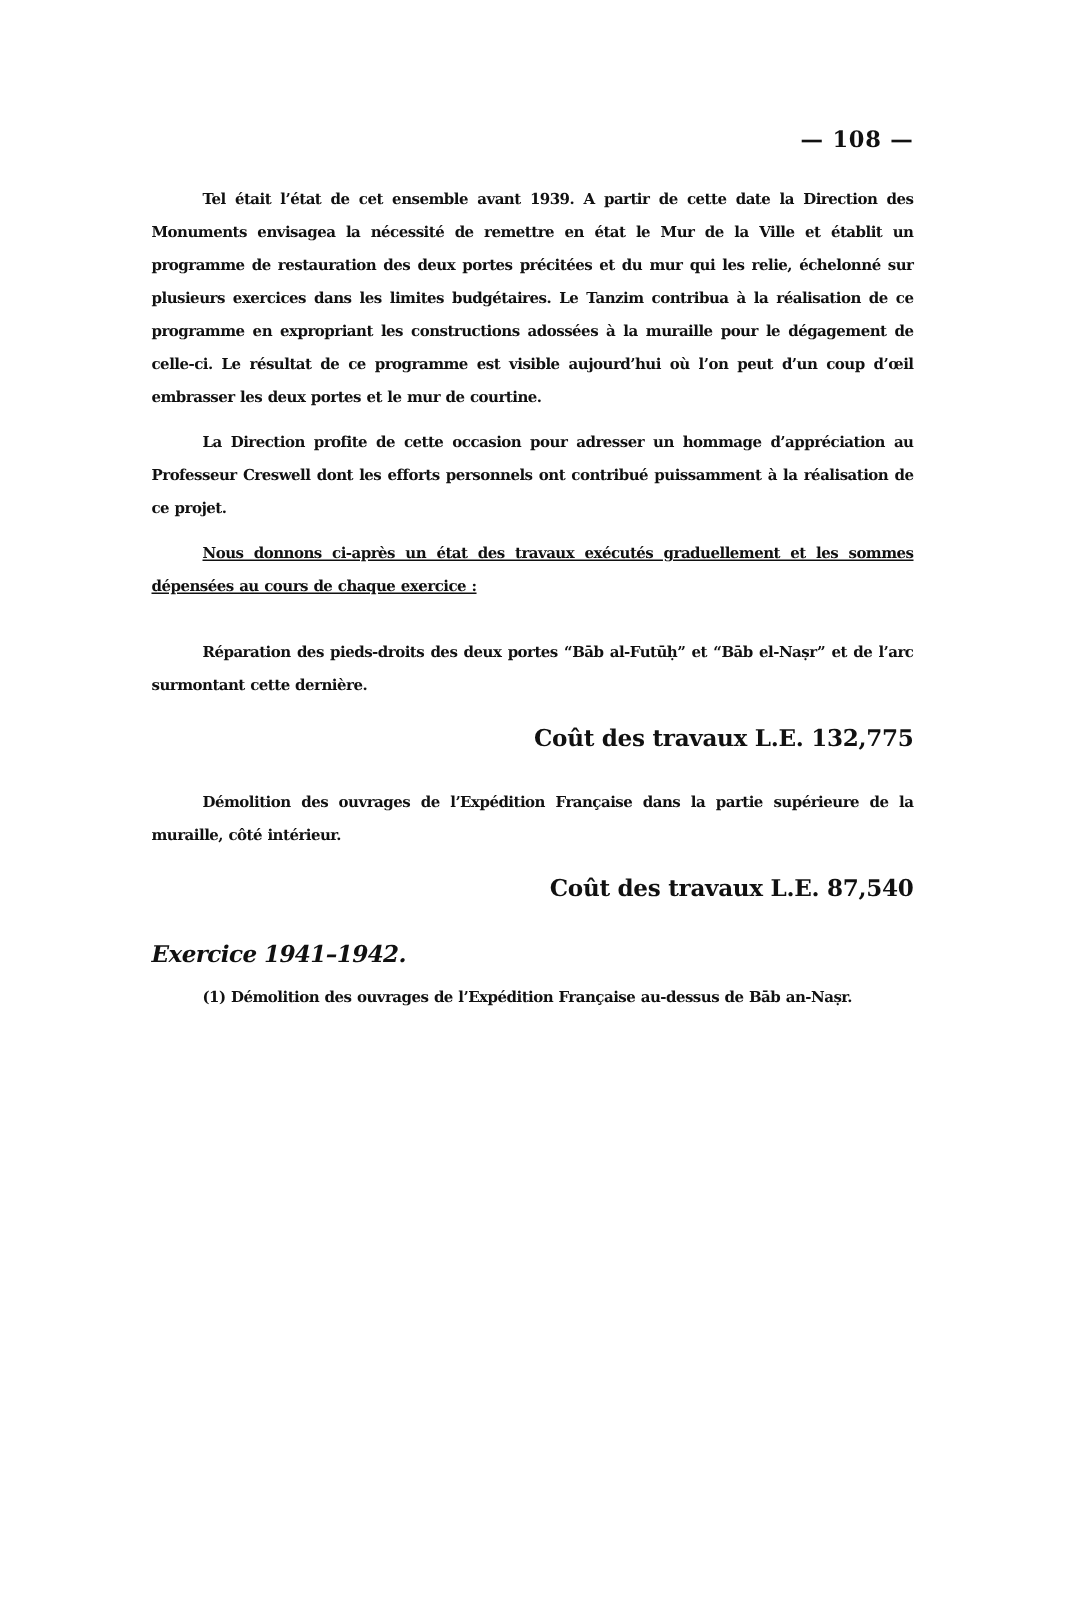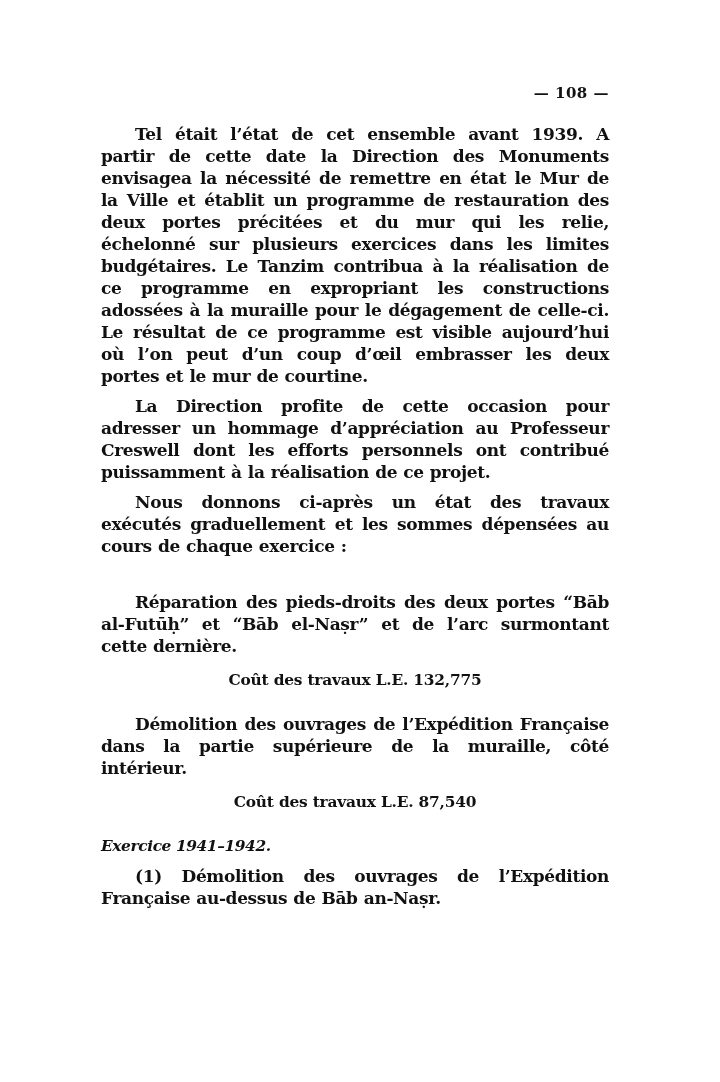--- a/index.html
+++ b/index.html
@@ -32,42 +32,42 @@
       letter-spacing: 0.5px;
     }
     .content {
       position: absolute;
       top: 123px;
       left: 0;
       width: 508px;
     }
     p {
       margin: 0;
-      font-size: 17px;
+      font-size: 10px;
       line-height: 22px;
       text-align: justify;
       font-weight: bold;
       text-indent: 34px;
       letter-spacing: -0.35px;
       word-spacing: 0.5px;
     }
     p.para { margin-bottom: 8px; }
-    p.intro-last { margin-bottom: 34px; }
+    p.intro-last { margin-bottom: 22px; text-decoration: underline; }
     h3.exercise-heading {
       margin: 0 0 8px 0;
       font-size: 15.4px;
       line-height: 22px;
       font-style: italic;
       font-weight: bold;
       letter-spacing: -0.4px;
     }
     .cost-line {
       font-size: 15.4px;
       line-height: 22px;
-      text-align: center;
+      text-align: right;
       font-weight: bold;
       margin: 12px 0 22px 0;
       letter-spacing: -0.2px;
     }
     .section { }
   </style>
 </head>
 <body>
 
 <div class="page">

